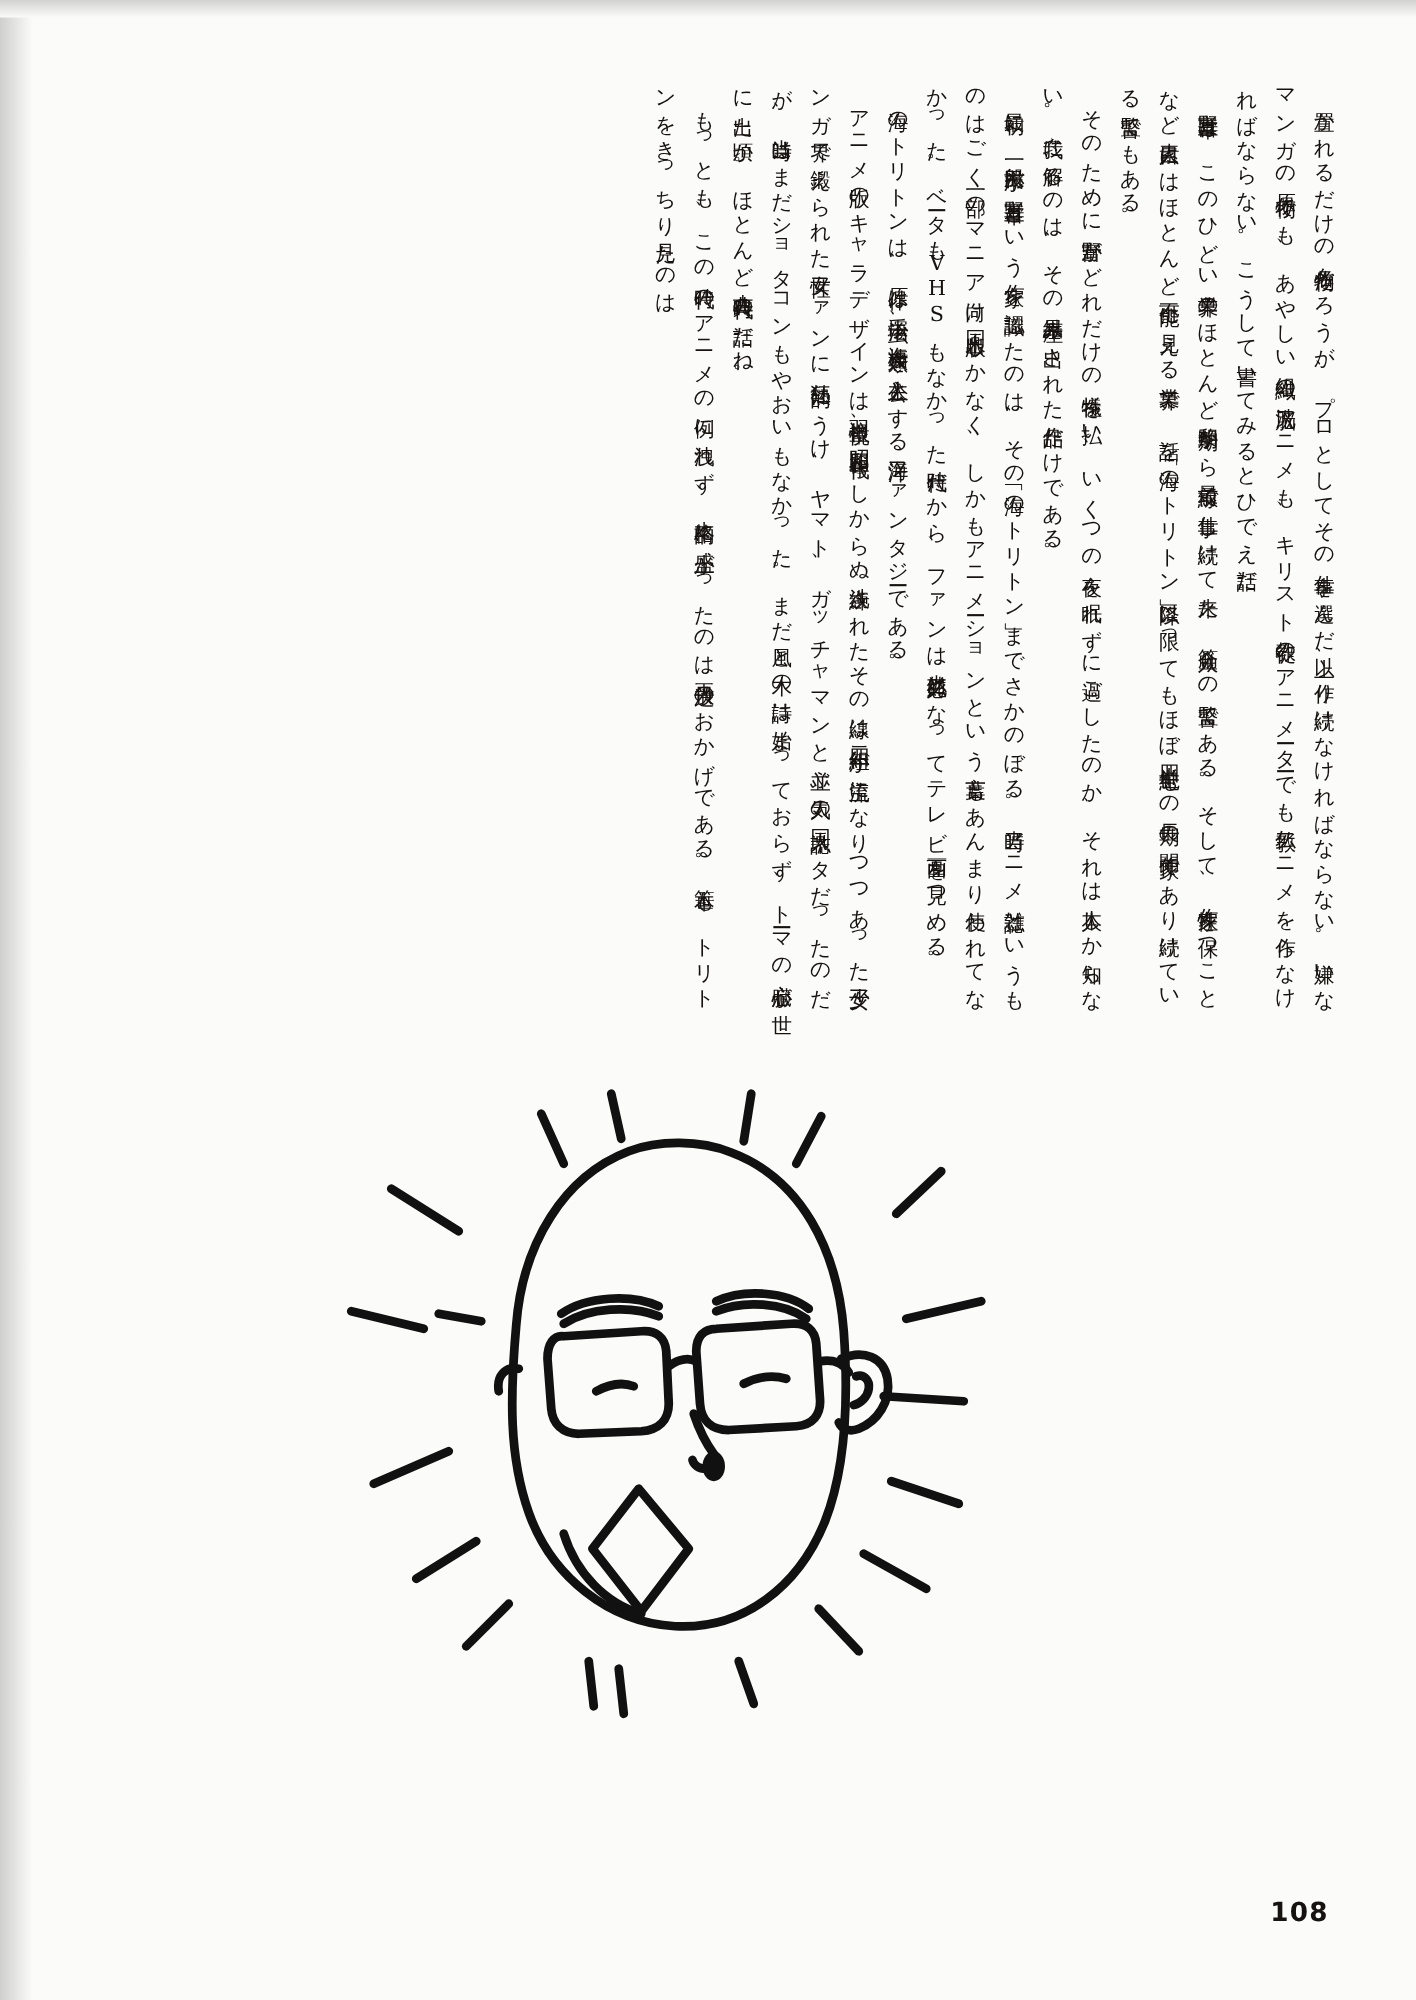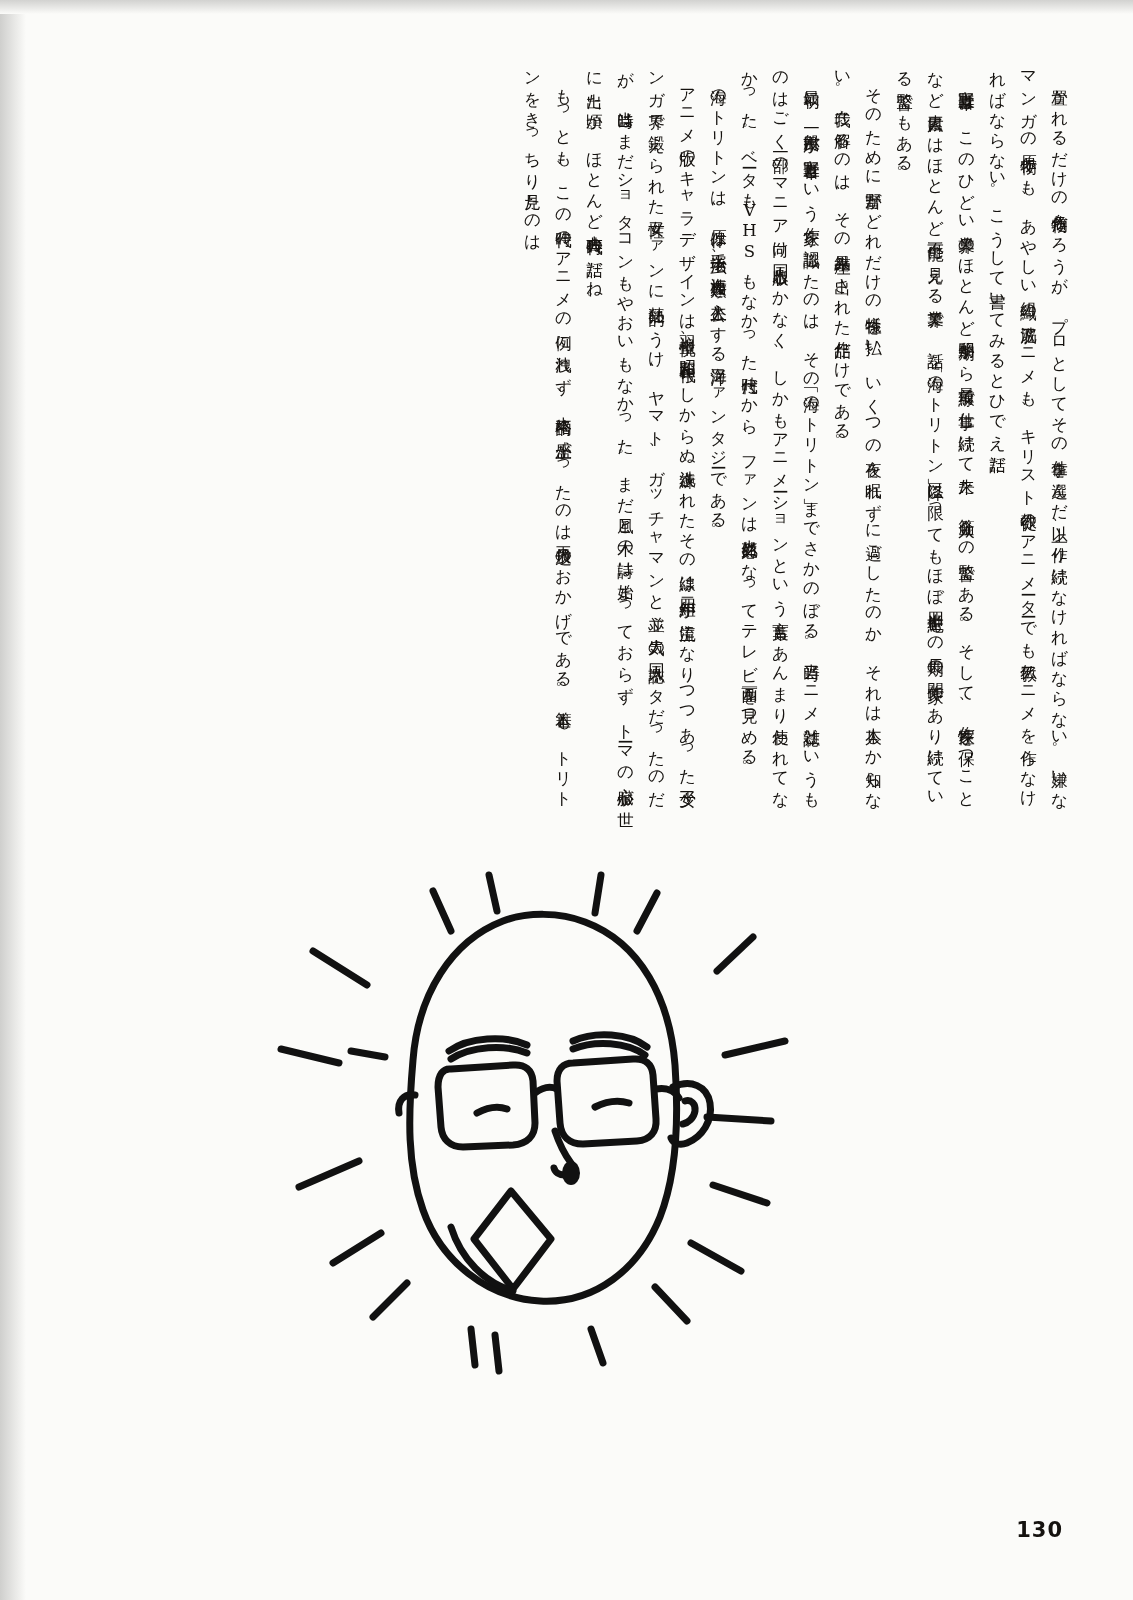--- a/index.html
+++ b/index.html
@@ -140,14 +140,14 @@
         <path d="M436 388 L486 416"></path>
         <path d="M118 462 L152 428"></path>
         <path d="M400 432 L432 466"></path>
         <path d="M216 474 L220 510"></path>
         <path d="M240 480 L244 516"></path>
         <path d="M336 474 L348 508"></path>
       </g>
     </svg>
   </div>
 
-  <div class="page-number">130</div>
+  <div class="page-number">108</div>
 </div>
 
 </body></html>

